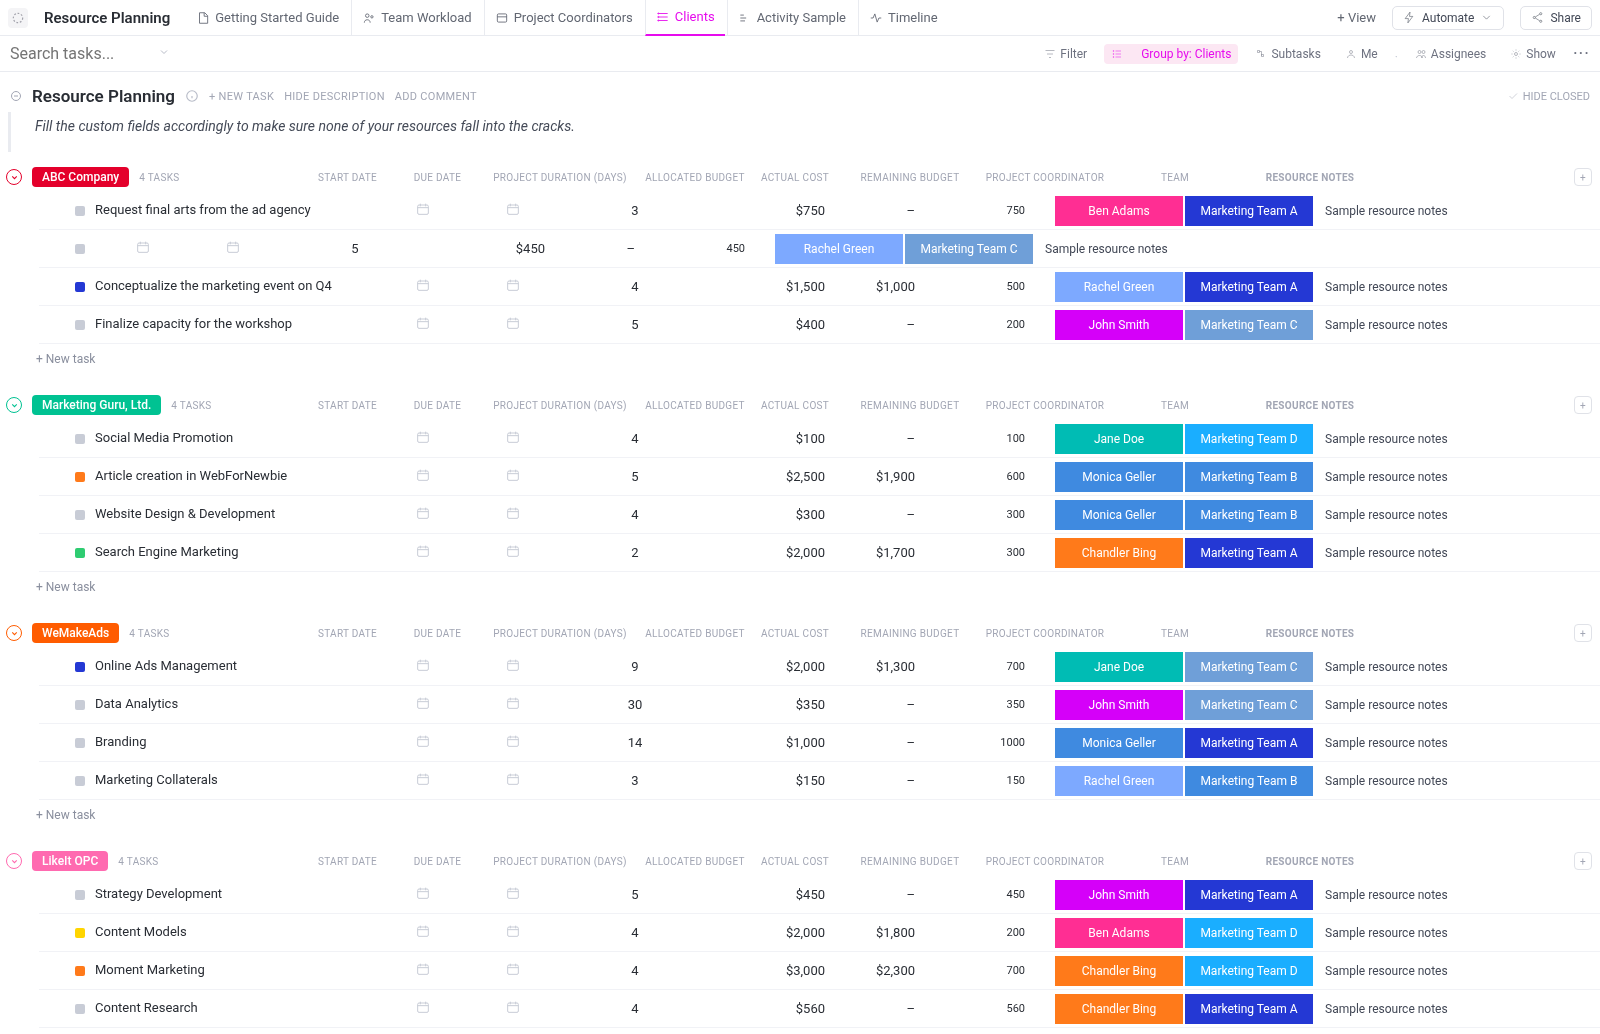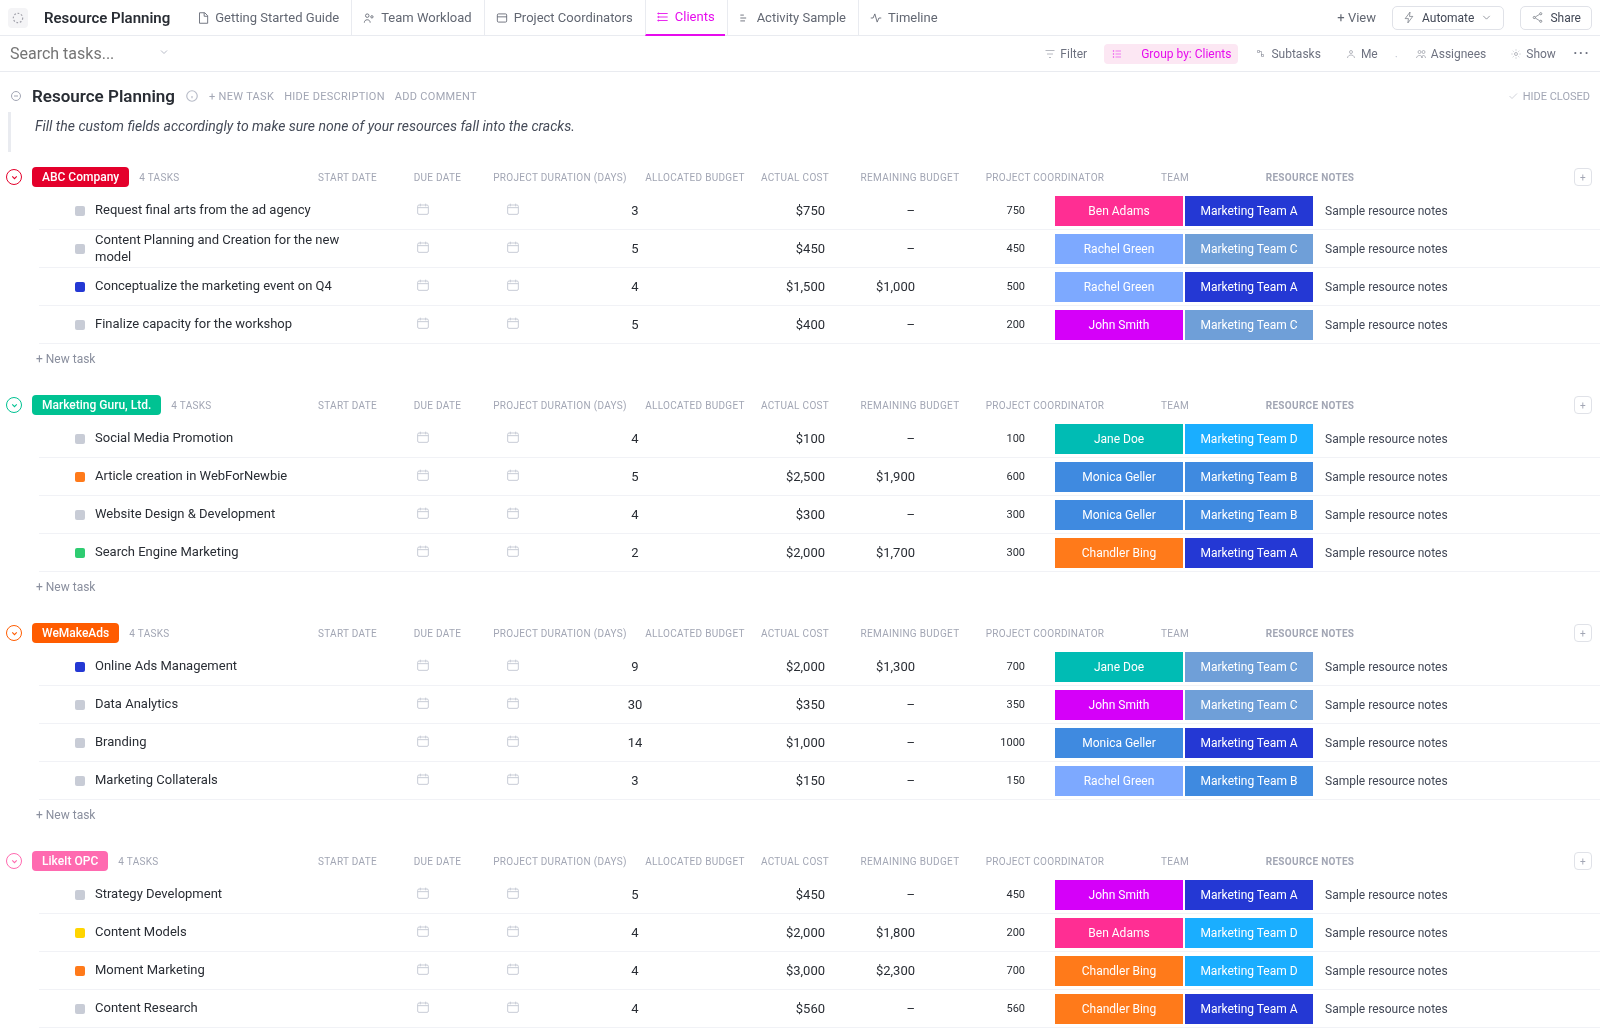--- a/index.html
+++ b/index.html
@@ -273,21 +273,20 @@
         <span class="tr-dur">3</span>
         <span class="tr-bud">$750</span>
         <span class="tr-cost">–</span>
         <span class="tr-rem">750</span>
         <span class="tr-badge" style="background:#ff2e93">Ben Adams</span>
         <span class="tr-badge" style="background:#2438d4">Marketing Team A</span>
         <span class="tr-notes">Sample resource notes</span>
       </div>
       <div class="task-row">
         <span class="tr-status" style="background:#c8ccd6"></span>
-        <span class="tr-name">Content Planning and Creation for the new model</span>
         <span class="tr-date"><svg viewBox="0 0 24 24" stroke-width="1.5">
             <rect x="4" y="6" width="16" height="14" rx="2"></rect>
             <path d="M4 10h16M8 4v4M16 4v4"></path>
           </svg></span>
         <span class="tr-date2"><svg viewBox="0 0 24 24" stroke-width="1.5">
             <rect x="4" y="6" width="16" height="14" rx="2"></rect>
             <path d="M4 10h16M8 4v4M16 4v4"></path>
           </svg></span>
         <span class="tr-dur">5</span>
         <span class="tr-bud">$450</span>

